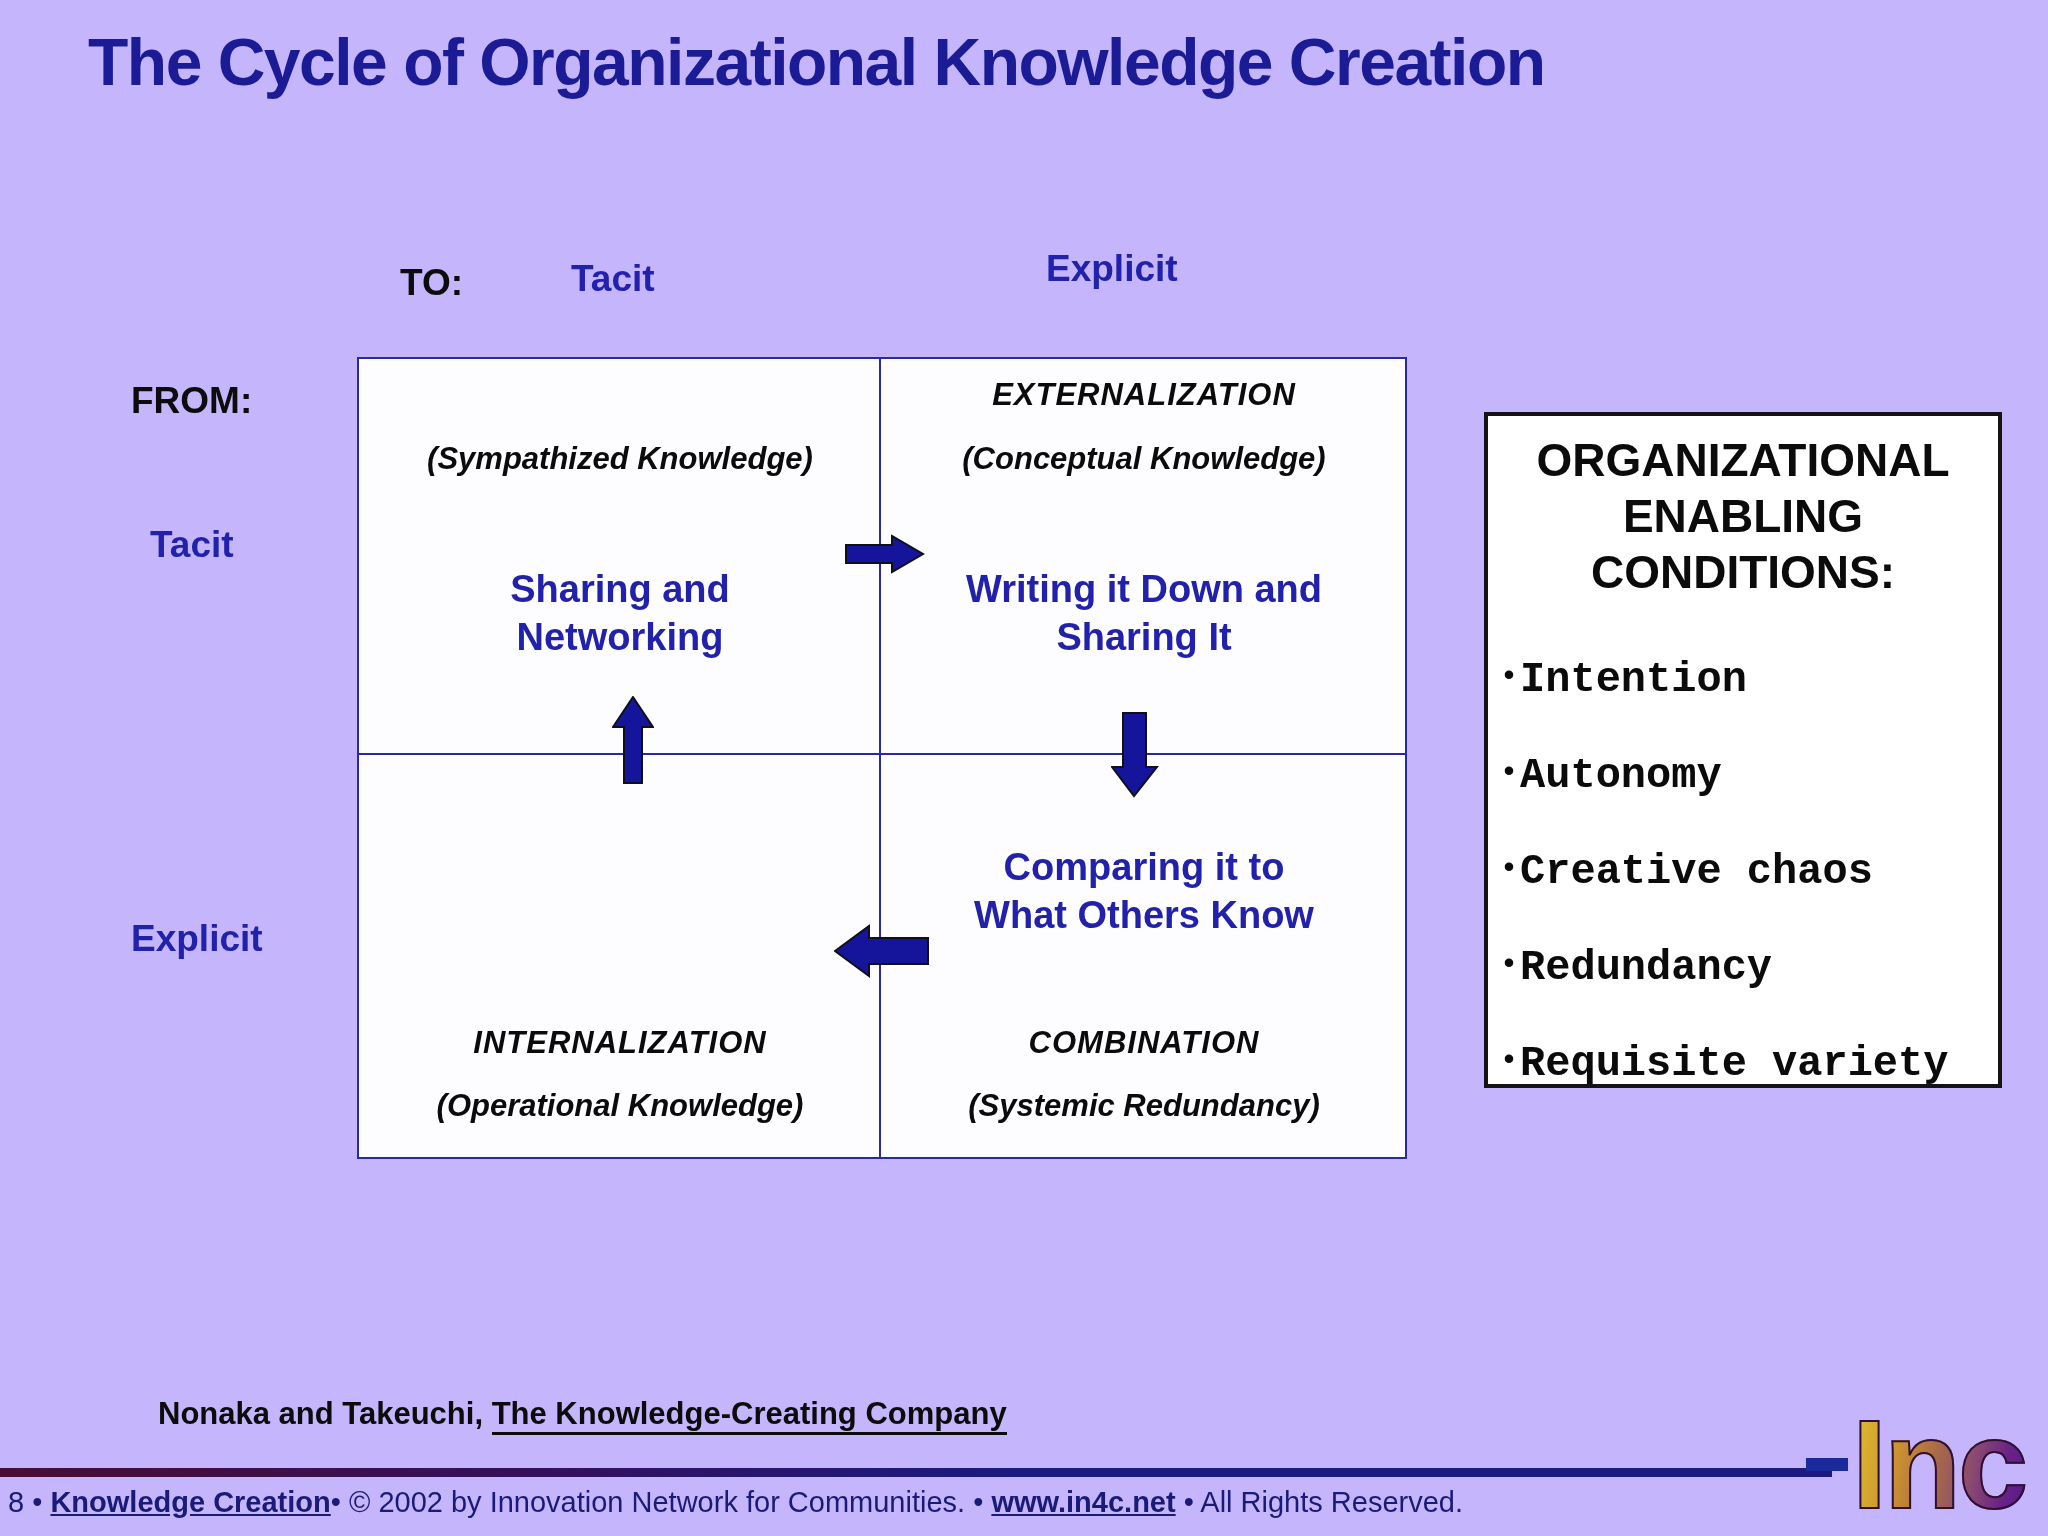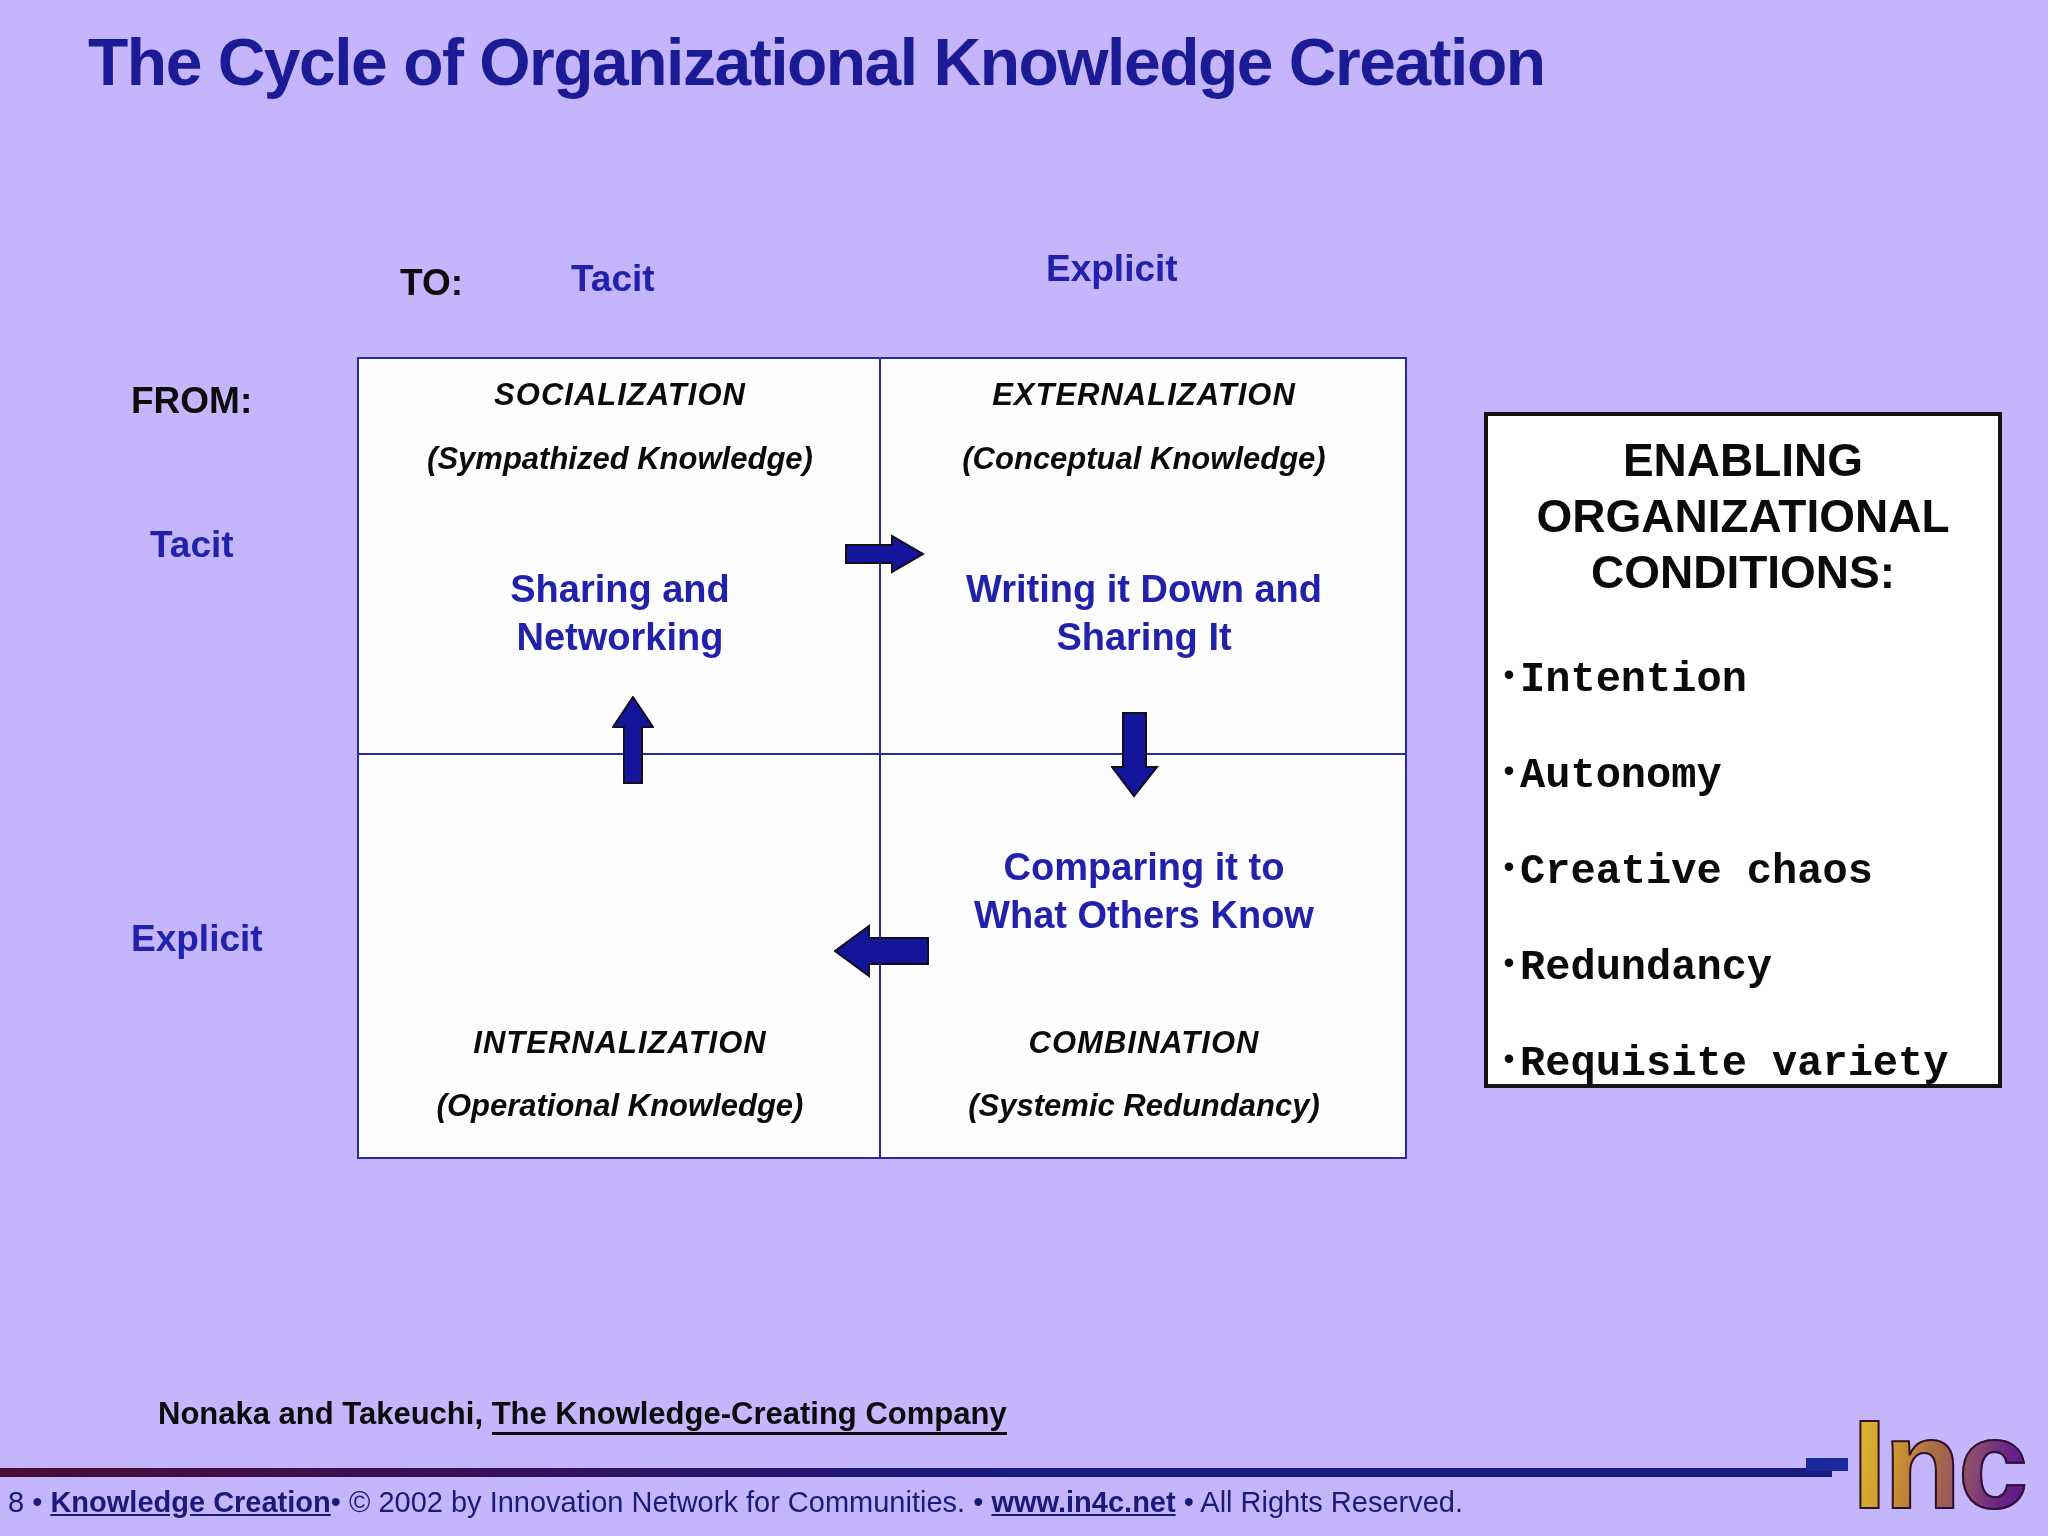--- a/index.html
+++ b/index.html
@@ -112,21 +112,20 @@
   <div class="abs axis-label axis-blue to-explicit">Explicit</div>
 
   <div class="abs axis-label from-label">FROM:</div>
   <div class="abs axis-label axis-blue from-tacit">Tacit</div>
   <div class="abs axis-label axis-blue from-explicit">Explicit</div>
 
   <div class="abs matrix">
     <div class="vline"></div>
     <div class="hline"></div>
 
-    <div class="qtext q-left q-name row-top-name">SOCIALIZATION</div>
     <div class="qtext q-left q-knowledge row-top-knowledge">(Sympathized Knowledge)</div>
     <div class="qtext q-left q-action tl-action">
       <span>Sharing and</span>
       <span>Networking</span>
     </div>
 
     <div class="qtext q-right q-name row-top-name">EXTERNALIZATION</div>
     <div class="qtext q-right q-knowledge row-top-knowledge">(Conceptual Knowledge)</div>
     <div class="qtext q-right q-action tr-action">
       <span>Writing it Down and</span>
@@ -152,22 +151,22 @@
   </svg>
   <svg class="arrow-svg" style="left:834px; top:924px;" width="95" height="54">
     <polygon points="94,14 35,14 35,2 1,27 35,52 35,40 94,40"></polygon>
   </svg>
   <svg class="arrow-svg" style="left:612px; top:696px;" width="42" height="88">
     <polygon points="21,1 41,31 30,31 30,87 12,87 12,31 1,31"></polygon>
   </svg>
 
   <div class="abs enabling-box">
     <div class="eb-heading">
+      <span>ORGANIZATIONAL</span>
       <span>ENABLING</span>
-      <span>ORGANIZATIONAL</span>
       <span>CONDITIONS:</span>
     </div>
     <ul class="eb-items">
       <li>Intention</li>
       <li>Autonomy</li>
       <li>Creative chaos</li>
       <li>Redundancy</li>
       <li>Requisite variety</li>
     </ul>
   </div>

